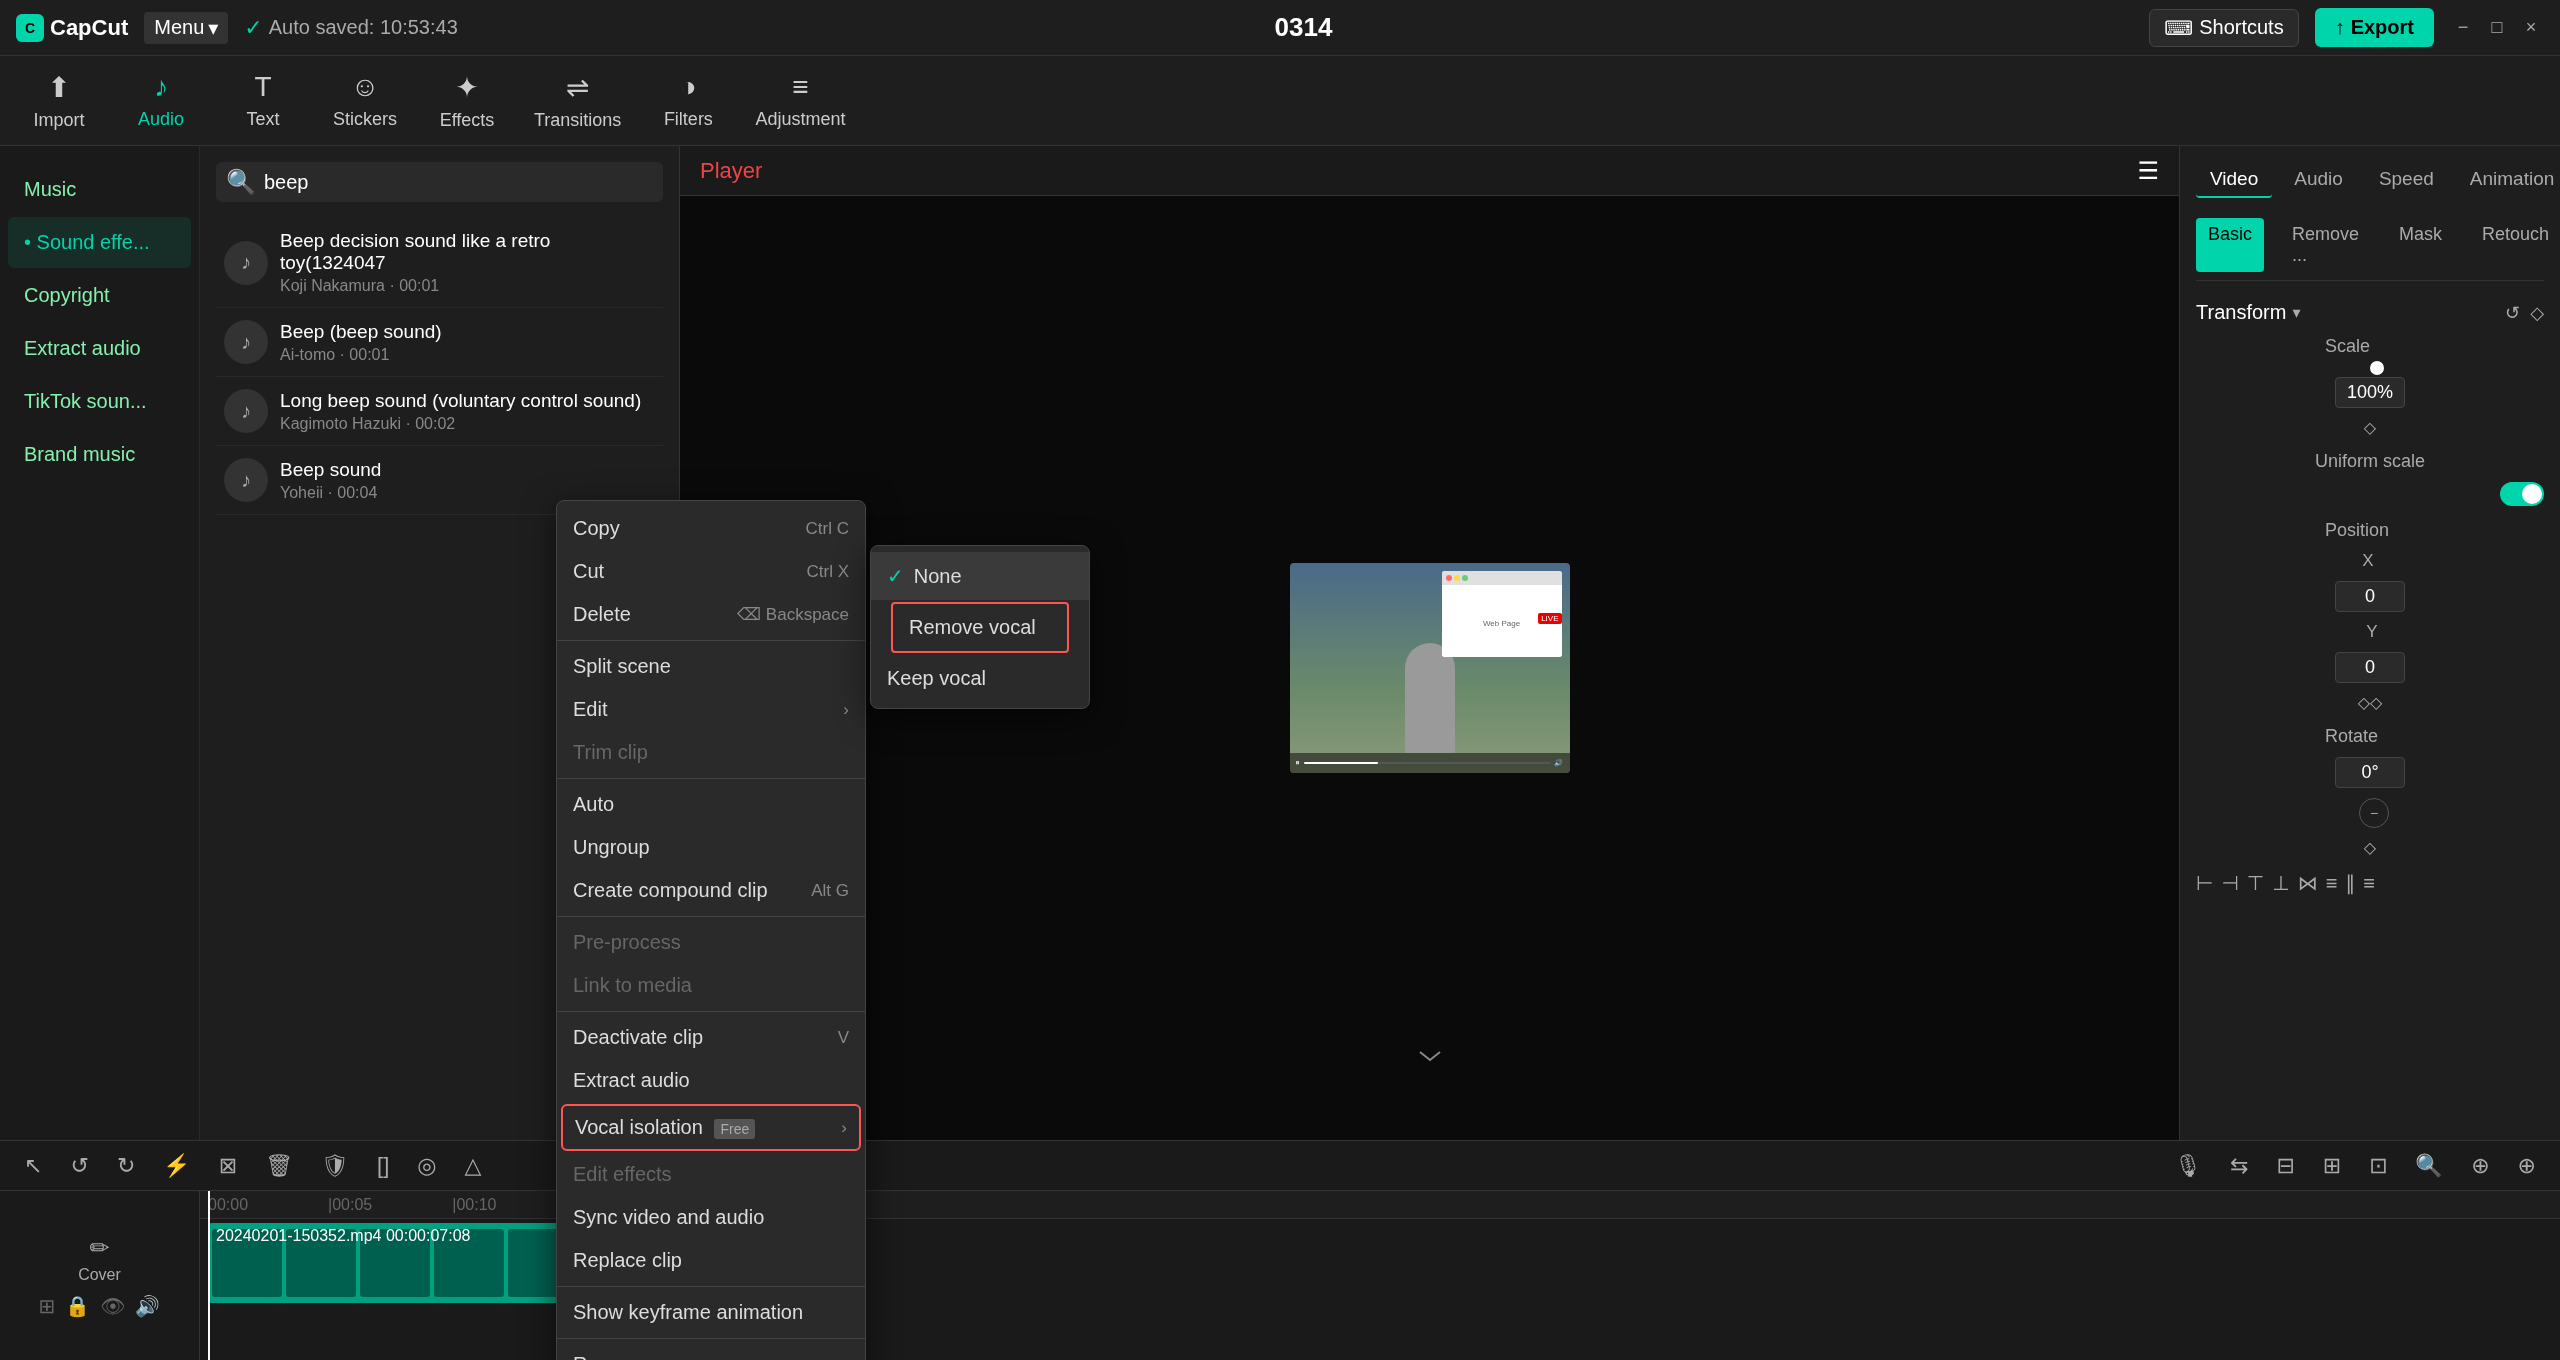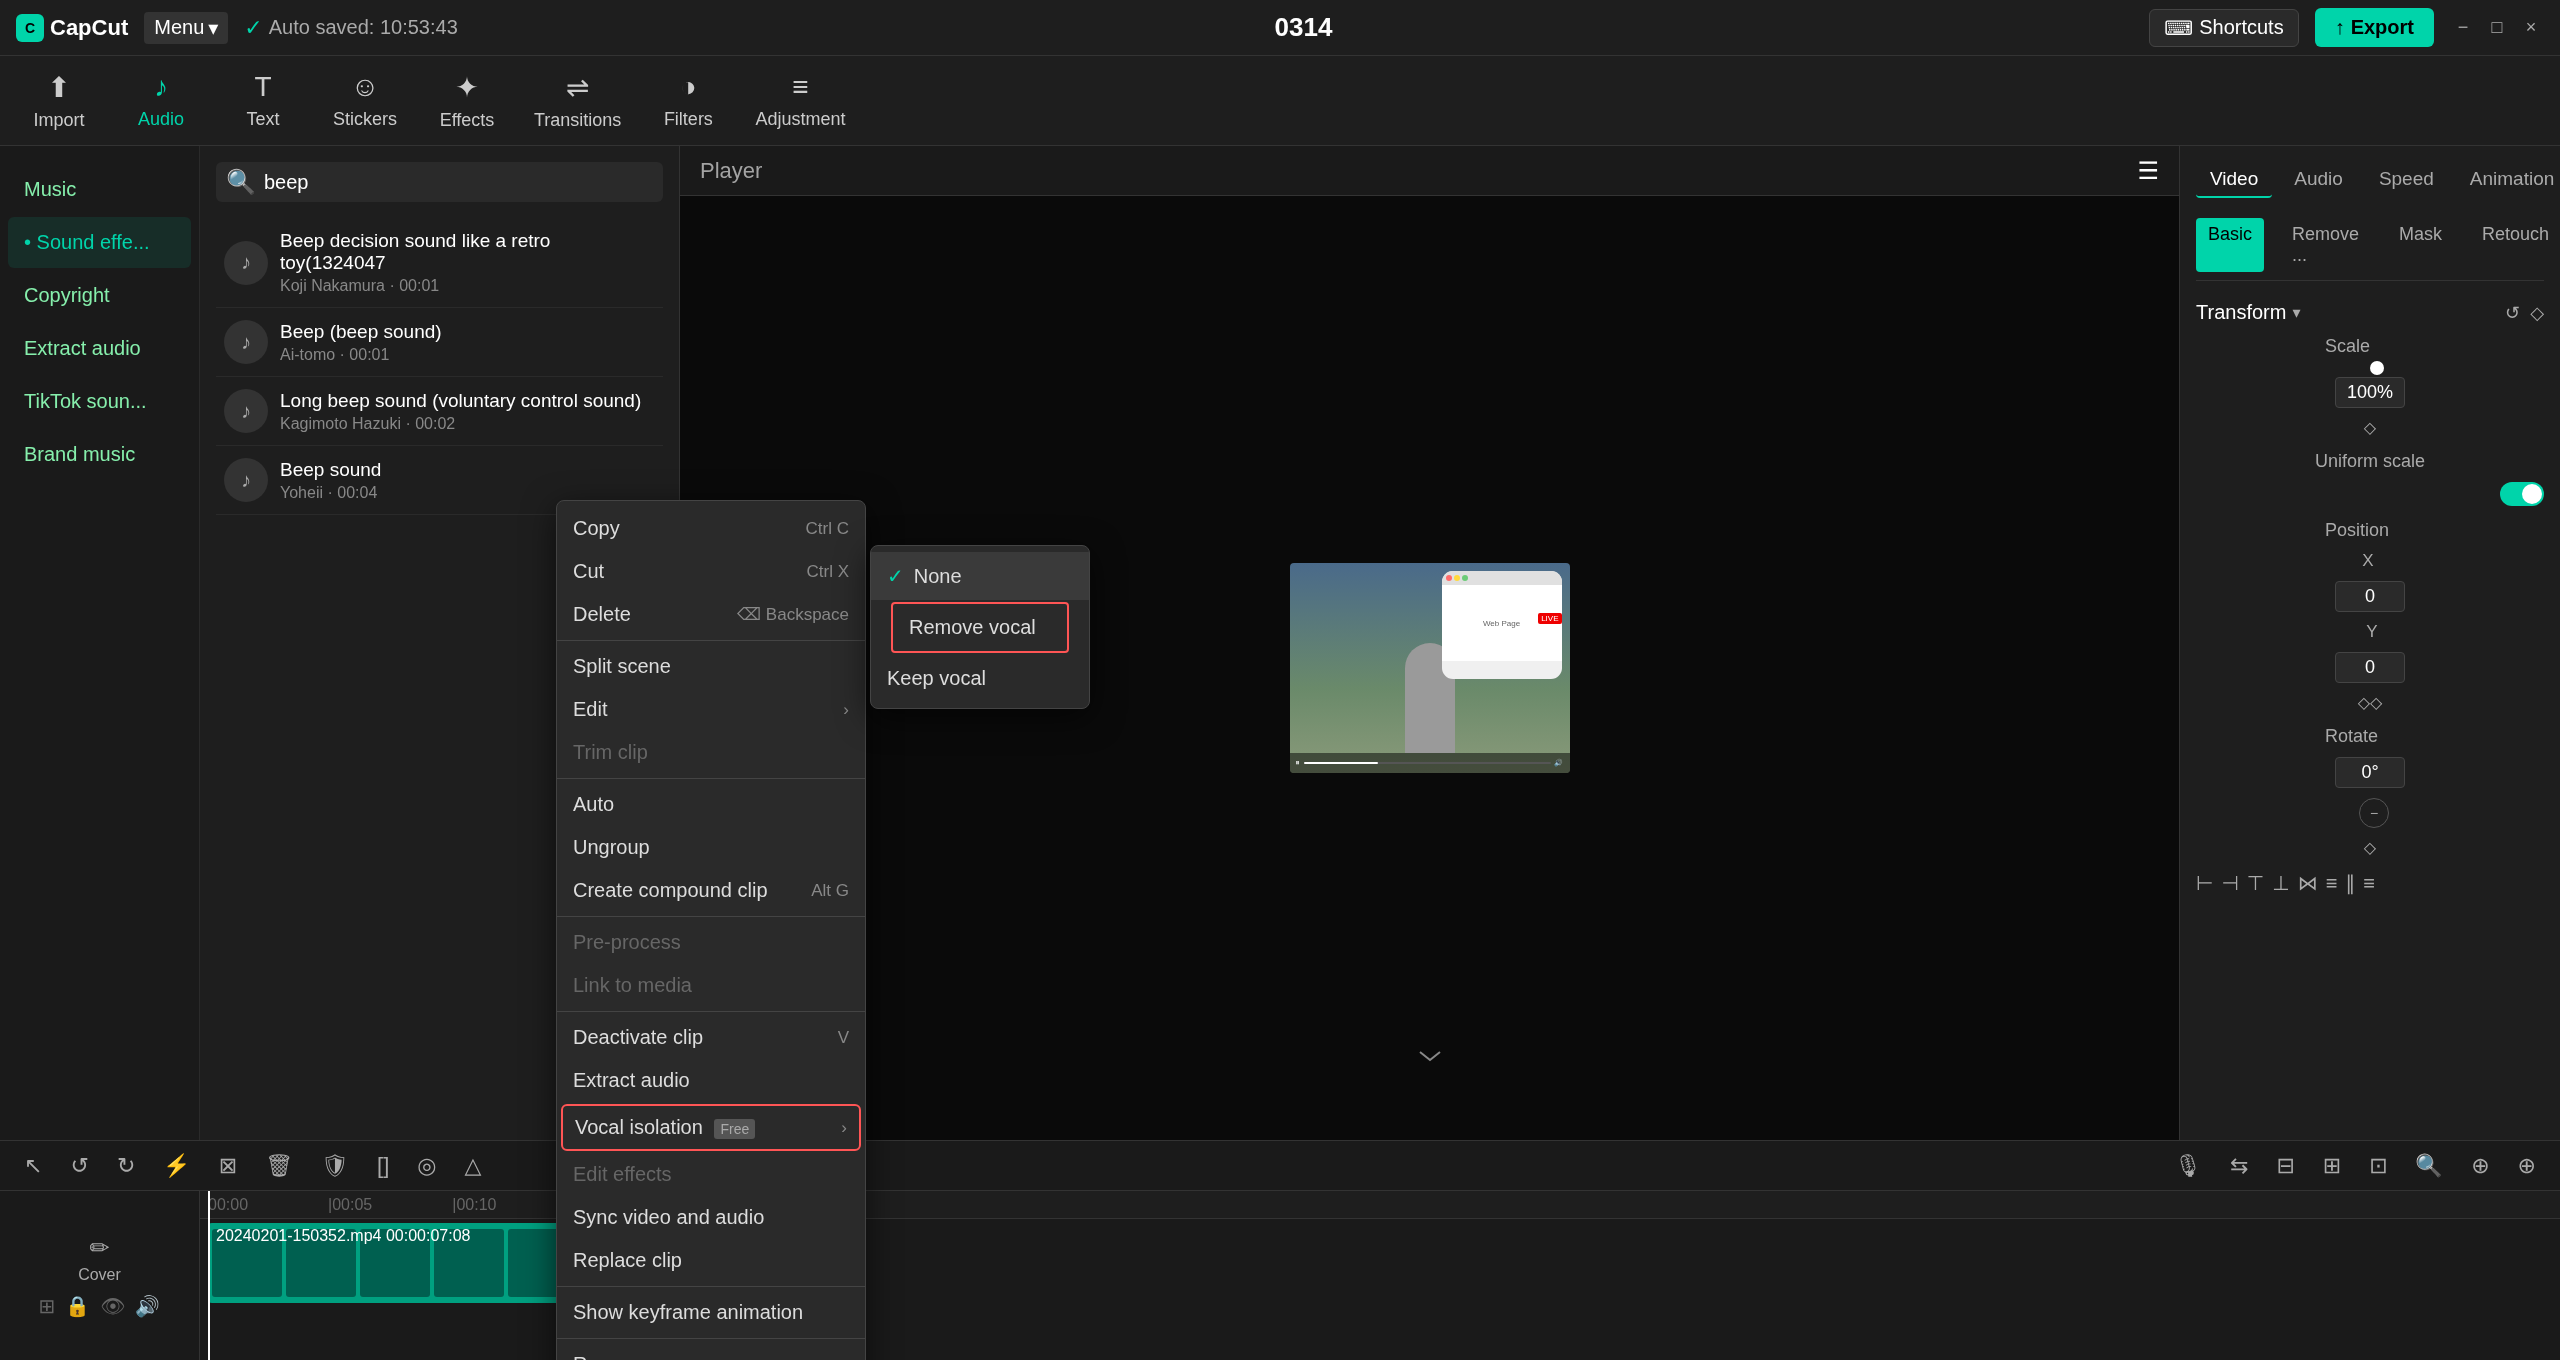--- a/index.html
+++ b/index.html
@@ -193,21 +193,21 @@
       border-right: 1px solid #333;
       display: flex;
       flex-direction: column;
     }
     .player-header {
       display: flex; align-items: center; justify-content: space-between;
       padding: 10px 20px;
       border-bottom: 1px solid #333;
       height: 50px;
     }
-    .player-title { font-size: 22px; color: #a3a3a3; }
+    .player-title { font-size: 22px; color: #ef4444; }
     .player-video {
       flex: 1;
       background: #0a0a0a;
       display: flex; align-items: center; justify-content: center;
       position: relative;
       overflow: hidden;
     }
     .player-controls {
       display: flex; align-items: center;
       padding: 10px 20px;
@@ -581,21 +581,21 @@
     <div class="player-header">
       <span class="player-title">Player</span>
       <span>☰</span>
     </div>
     <div class="player-video">
       <div style="width:280px;height:210px;background:#222;border-radius:4px;overflow:hidden;position:relative;">
         <div style="width:100%;height:100%;background:linear-gradient(180deg,#4a6a8a 0%,#6a8a6a 60%,#8a9a7a 100%);">
           <div style="position:absolute;bottom:20px;left:50%;transform:translateX(-50%);width:50px;height:110px;background:#9a9a9a;border-radius:25px 25px 0 0;"></div>
         </div>
 
-        <div style="position:absolute;top:8px;right:8px;width:120px;height:108px;background:#f0f0f0;border-radius:11px;overflow:hidden;">
+        <div style="position:absolute;top:8px;right:8px;width:120px;height:86px;background:#f0f0f0;border-radius:3px;overflow:hidden;">
           <div style="height:14px;background:#e0e0e0;display:flex;align-items:center;padding:0 4px;">
             <div style="width:6px;height:6px;background:#ff6b6b;border-radius:50%;margin-right:2px;"></div>
             <div style="width:6px;height:6px;background:#ffd93d;border-radius:50%;margin-right:2px;"></div>
             <div style="width:6px;height:6px;background:#6bcb77;border-radius:50%;"></div>
           </div>
           <div style="background:#fff;height:76px;display:flex;align-items:center;justify-content:center;">
             <div style="font-size:8px;color:#666;text-align:center;">Web Page</div>
           </div>
         </div>
 

